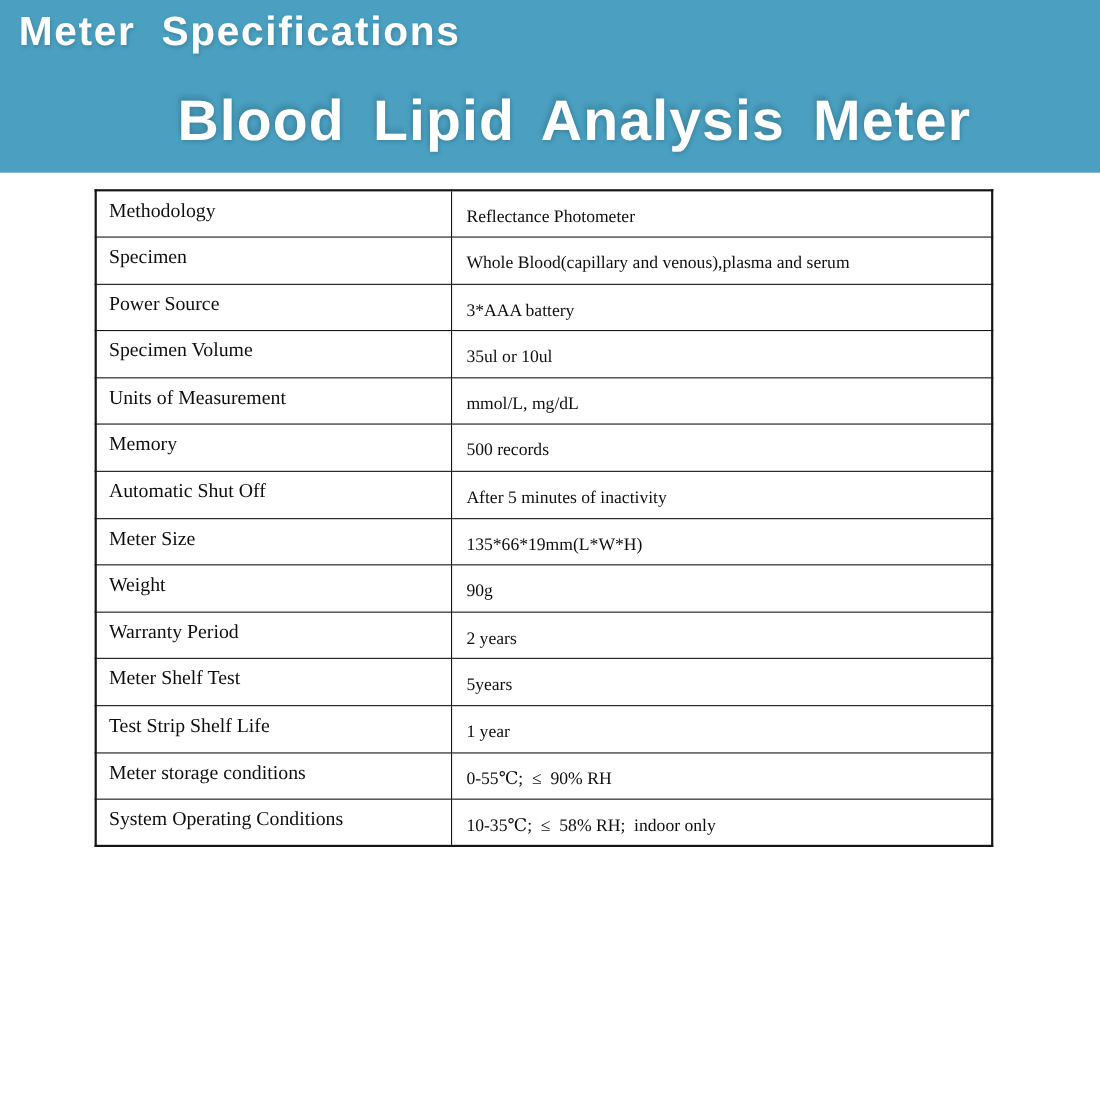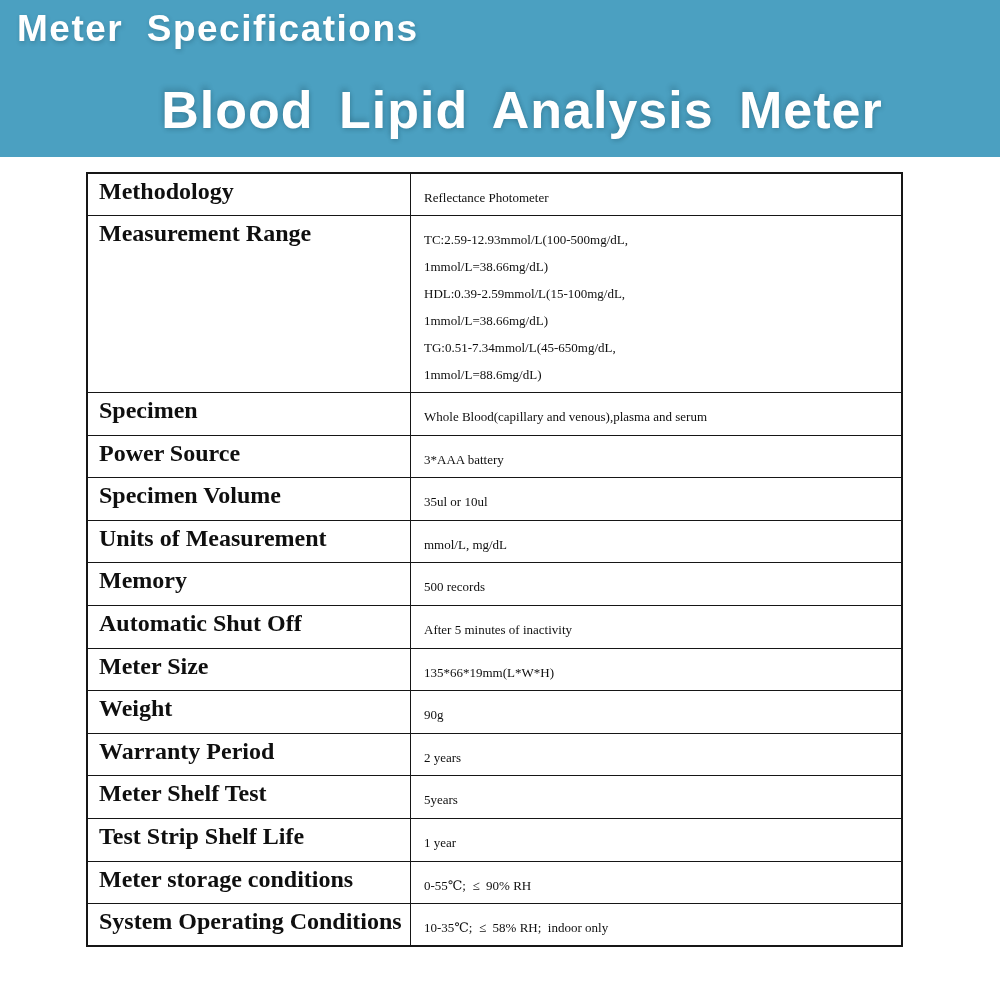--- a/index.html
+++ b/index.html
@@ -65,55 +65,45 @@
     vertical-align: top;
     color: #0f0f0f;
     overflow: hidden;
   }
   table.spec-table tr {
     height: 42.6px;
   }
   td.label-cell {
     width: 303px;
     padding: 5px 8px 3px 11px;
-    font-size: 24px;
+    font-size: 18px;
     line-height: 24px;
-    font-weight: bold;
   }
   td.value-cell {
     padding: 10px 0 4px 13px;
-    font-size: 13px;
+    font-size: 16px;
     line-height: 27px;
     white-space: pre-wrap;
   }
 </style>
 </head>
 <body>
 
 <div class="page">
 
   <div class="banner" style="background: rgb(75, 160, 193); color: rgb(255, 255, 255);">
     <div class="banner-kicker">Meter  Specifications</div>
     <div class="banner-title">Blood Lipid Analysis Meter</div>
   </div>
 
   <table class="spec-table">
     <tbody>
         <tr>
           <td class="label-cell">Methodology</td>
           <td class="value-cell">Reflectance Photometer</td>
-        </tr>
-        <tr>
-          <td class="label-cell">Measurement Range</td>
-          <td class="value-cell">TC:2.59-12.93mmol/L(100-500mg/dL,
-1mmol/L=38.66mg/dL)
-HDL:0.39-2.59mmol/L(15-100mg/dL,
-1mmol/L=38.66mg/dL)
-TG:0.51-7.34mmol/L(45-650mg/dL,
-1mmol/L=88.6mg/dL)</td>
         </tr>
         <tr>
           <td class="label-cell">Specimen</td>
           <td class="value-cell">Whole Blood(capillary and venous),plasma and serum</td>
         </tr>
         <tr>
           <td class="label-cell">Power Source</td>
           <td class="value-cell">3*AAA battery</td>
         </tr>
         <tr>

